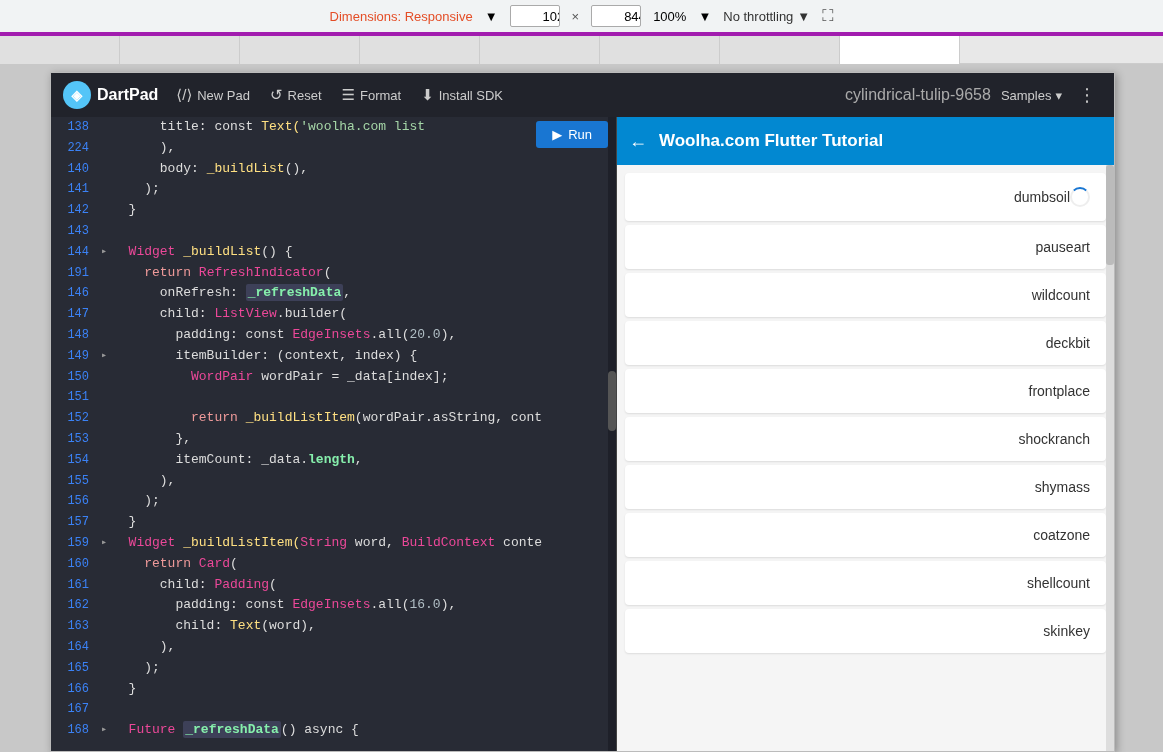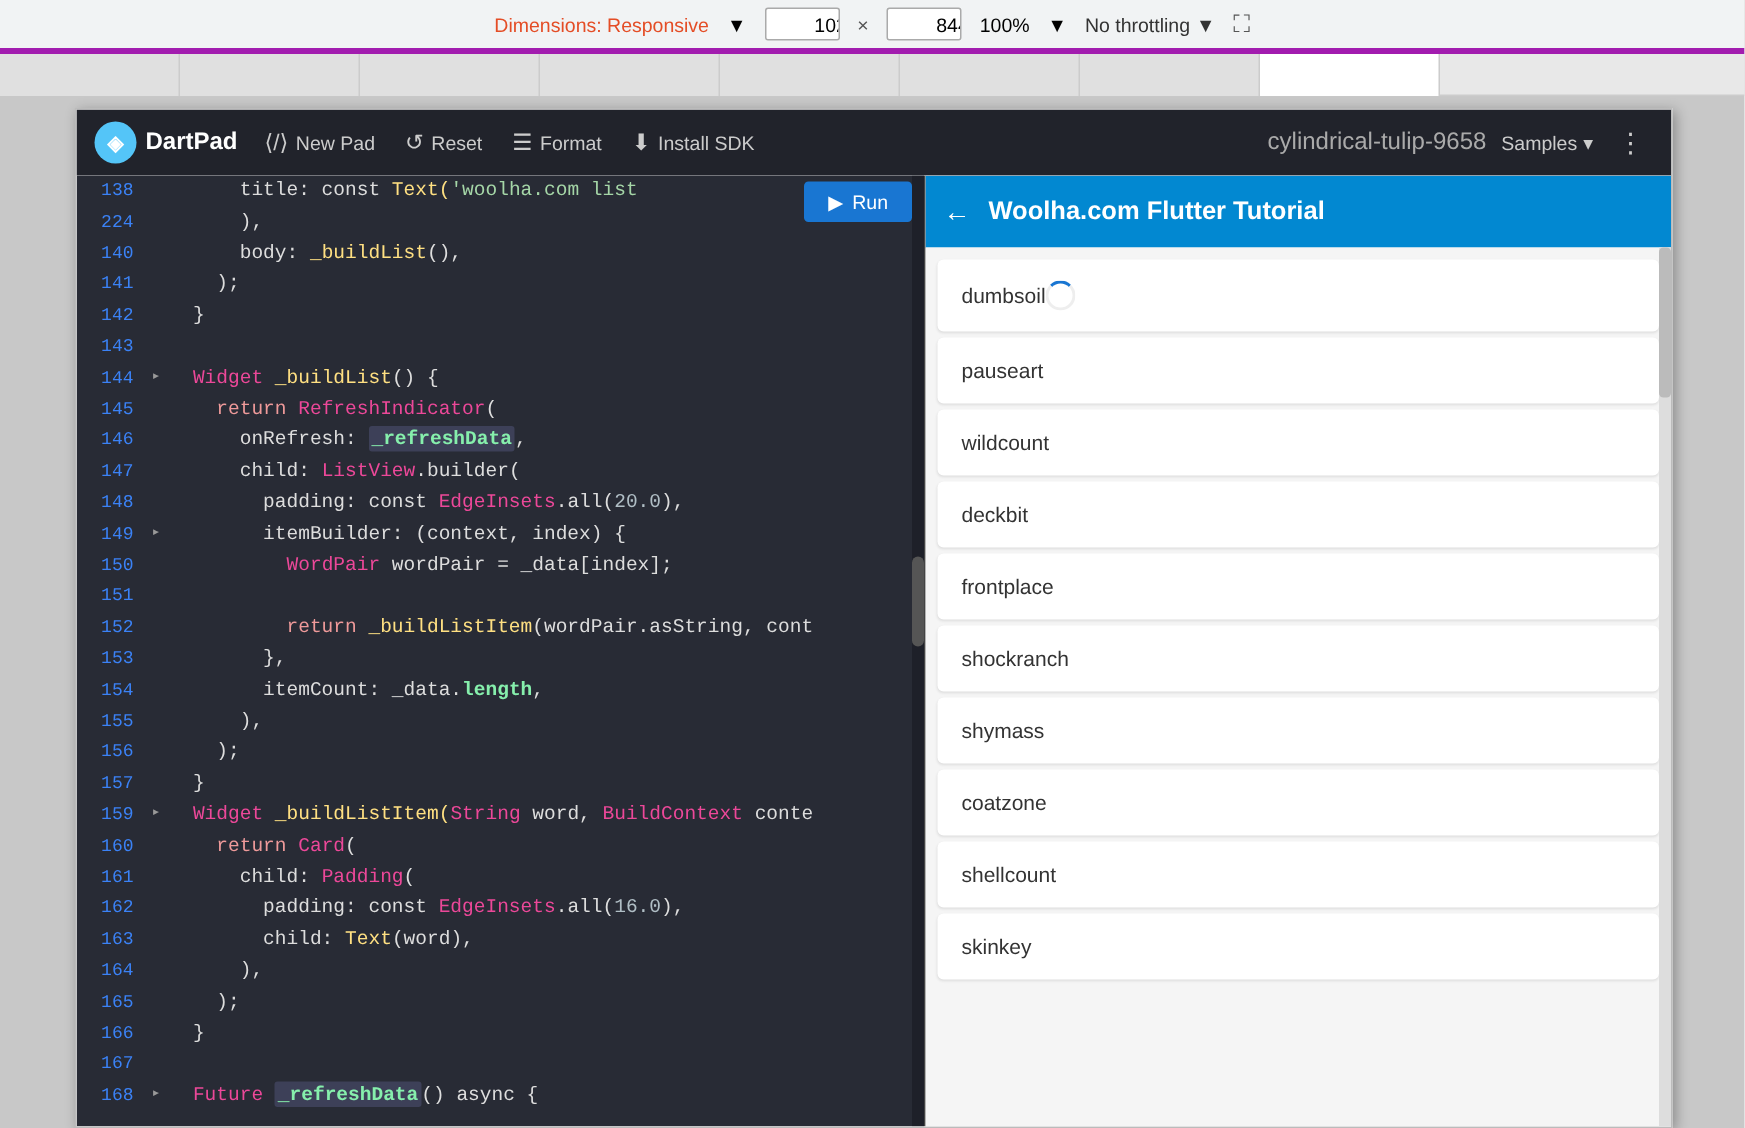--- a/index.html
+++ b/index.html
@@ -319,21 +319,21 @@
     .list-card {
       background: #fff;
       margin: 4px 8px;
       padding: 14px 16px;
       border-radius: 4px;
       box-shadow: 0 1px 2px rgba(0,0,0,0.1);
       font-size: 14px;
       color: #333;
       display: flex;
       align-items: center;
-      justify-content: flex-start;
+      justify-content: flex-end;
     }
     .list-card.loading {
       position: relative;
     }
     .loading-spinner {
       width: 20px;
       height: 20px;
       border: 2px solid #eee;
       border-top: 2px solid #1976D2;
       border-radius: 50%;
@@ -442,21 +442,21 @@
               <span class="line-num">143</span>
               <span class="line-arrow"></span>
               <span class="code-text">&nbsp;</span>
             </div>
             <div class="code-line">
               <span class="line-num">144</span>
               <span class="line-arrow">▸</span>
               <span class="code-text"><span class="c-white">  </span><span class="c-type">Widget</span><span class="c-func"> _buildList</span><span class="c-white">() {</span></span>
             </div>
             <div class="code-line">
-              <span class="line-num">145</span>
+              <span class="line-num">191</span>
               <span class="line-arrow"></span>
               <span class="code-text"><span class="c-kw">    return </span><span class="c-type">RefreshIndicator</span><span class="c-white">(</span></span>
             </div>
             <div class="code-line">
               <span class="line-num">146</span>
               <span class="line-arrow"></span>
               <span class="code-text"><span class="c-white">      onRefresh: </span><span class="c-blue" style="background: rgb(61, 64, 88); border-radius: 2px; padding: 1px 2px;">_refreshData</span><span class="c-white">,</span></span>
             </div>
             <div class="code-line">
               <span class="line-num">147</span>

